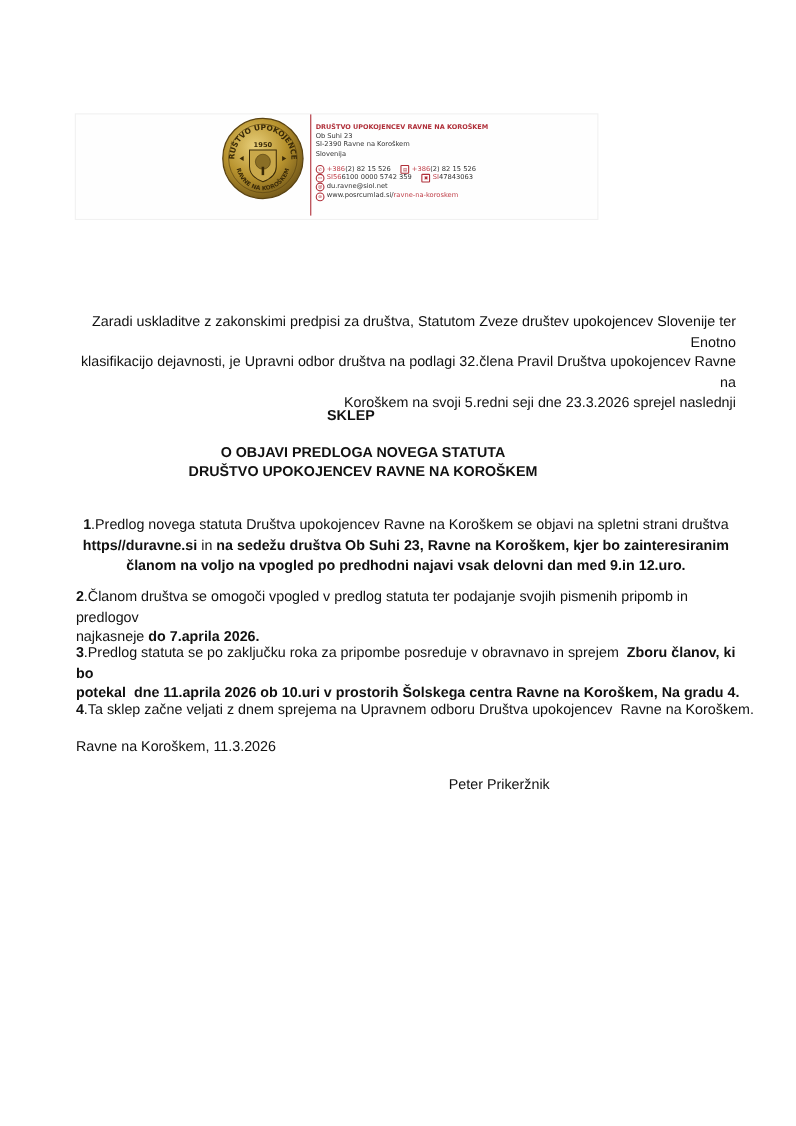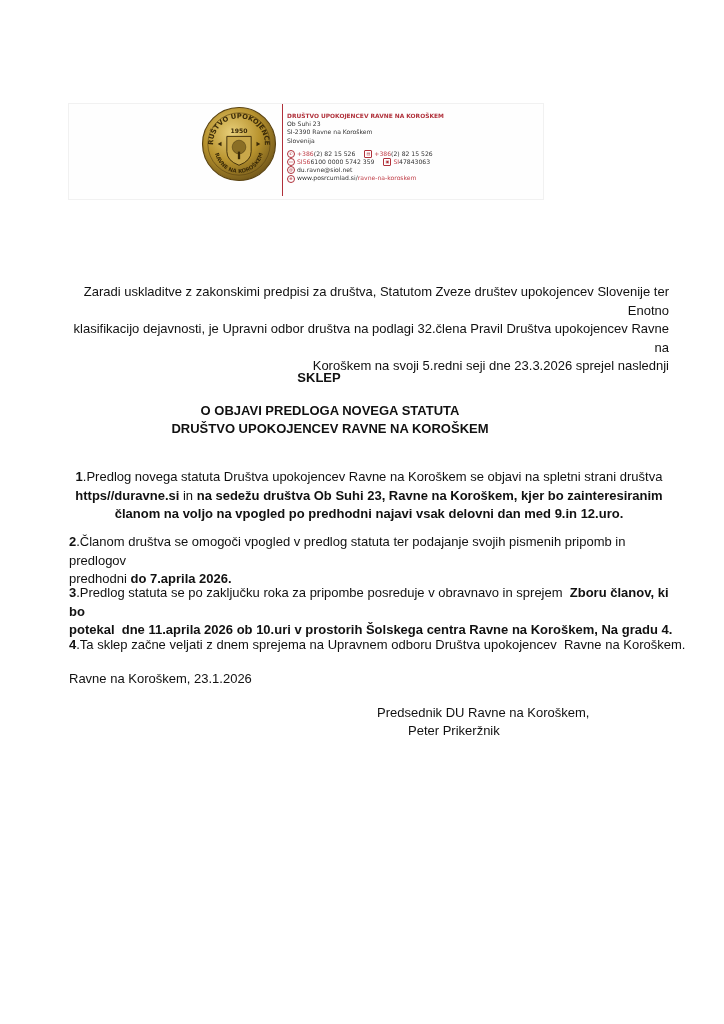--- a/index.html
+++ b/index.html
@@ -116,30 +116,29 @@
 </div>
 
 <div class="p i1">
   <div><b>1</b><span>.Predlog novega statuta Društva upokojencev Ravne na Koroškem se objavi na spletni strani društva</span></div>
   <div><b>https//duravne.si</b><span> in </span><b>na sedežu društva  Ob Suhi 23, Ravne na Koroškem, kjer bo zainteresiranim</b></div>
   <div><b>članom na voljo na vpogled po predhodni najavi vsak delovni dan med 9.in 12.uro.</b></div>
 </div>
 
 <div class="p i2">
   <div><b>2</b><span>.Članom društva se omogoči vpogled v predlog statuta ter podajanje svojih pismenih pripomb in predlogov</span></div>
-  <div><span>predhodni </span><b>do 7.aprila 2026.</b></div>
+  <div><span>najkasneje </span><b>do 7.aprila 2026.</b></div>
 </div>
 
 <div class="p i3">
   <div><b>3</b><span style="white-space:pre">.Predlog statuta se po zaključku roka za pripombe posreduje v obravnavo in sprejem  </span><b>Zboru članov, ki bo</b></div>
   <div><b style="white-space:pre">potekal  dne 11.aprila 2026 ob 10.uri v prostorih Šolskega centra Ravne na Koroškem, Na gradu 4.</b></div>
 </div>
 
 <div class="p i4">
   <div><b>4</b><span style="white-space:pre">.Ta sklep začne veljati z dnem sprejema na Upravnem odboru Društva upokojencev  Ravne na Koroškem.</span></div>
 </div>
 
-<div class="p place">Ravne na Koroškem, 23.1.2026</div>
+<div class="p place">Ravne na Koroškem, 11.3.2026</div>
 
 <div class="sig">
-  <div>Predsednik DU Ravne na Koroškem,</div>
   <div class="name">Peter Prikeržnik</div>
 </div>
 
 </body></html>

